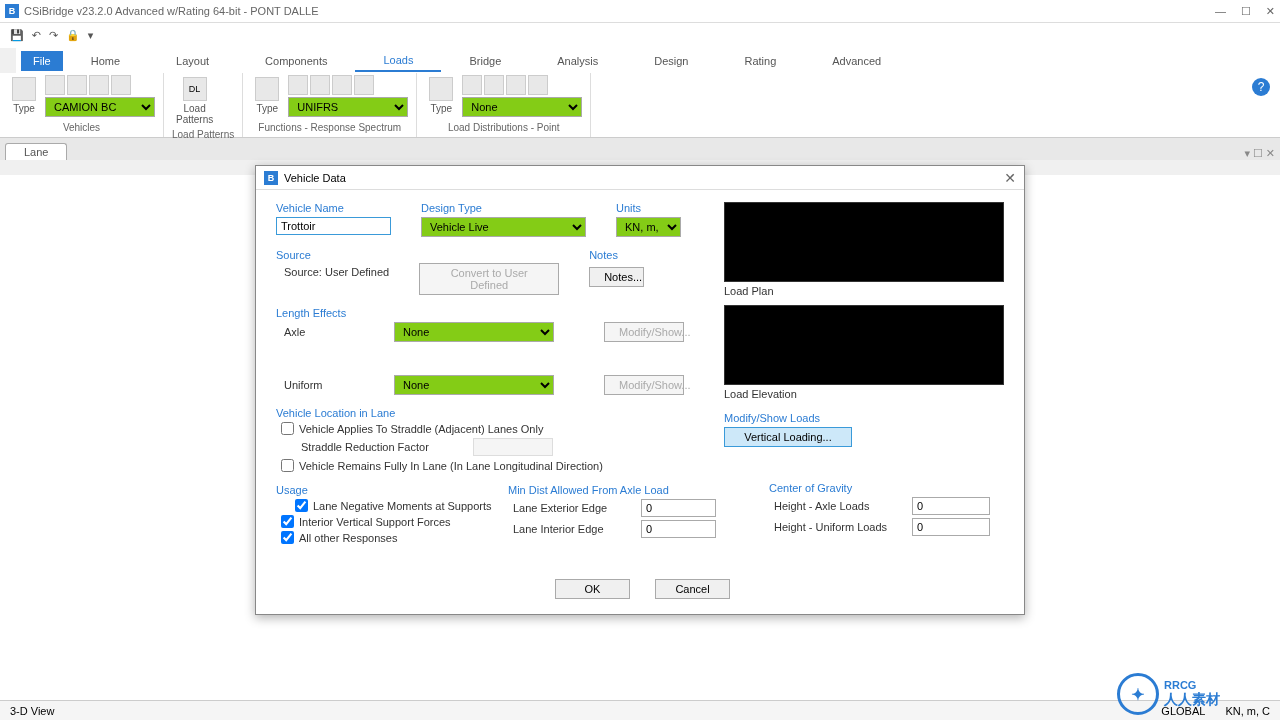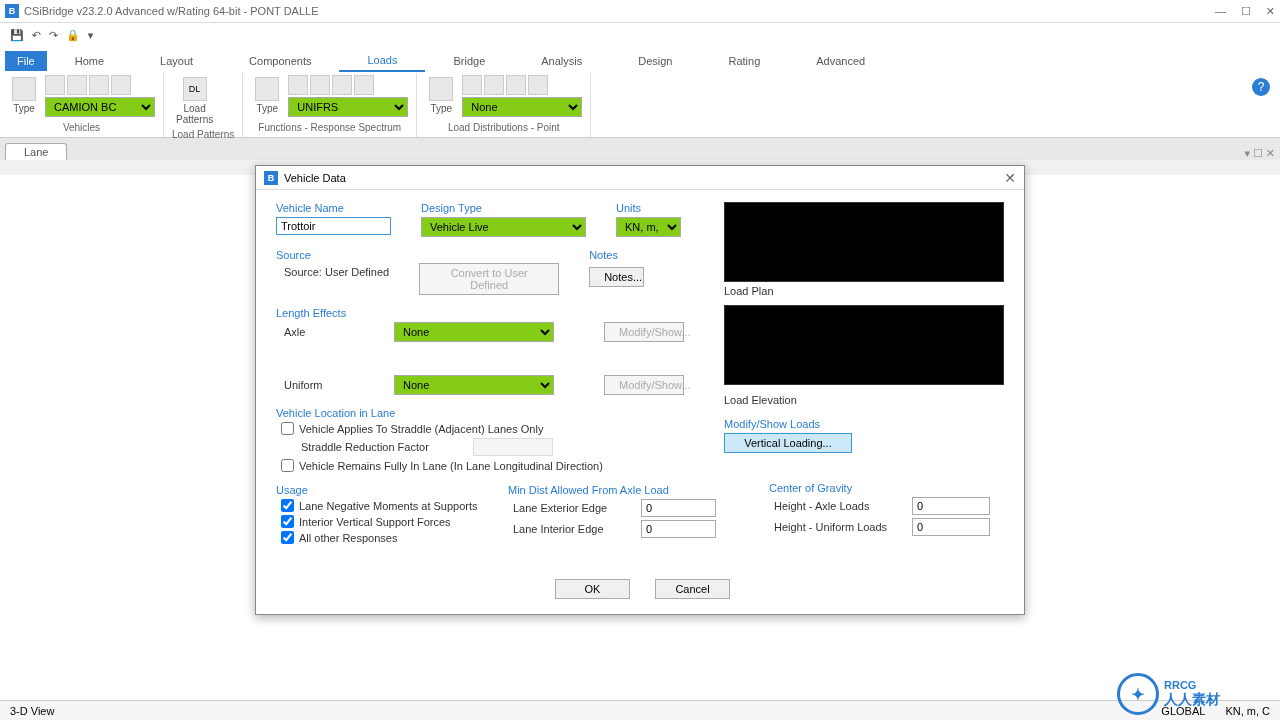--- a/index.html
+++ b/index.html
@@ -3,21 +3,21 @@
   <meta charset="utf-8">
   <style>
     * { margin: 0; padding: 0; box-sizing: border-box; font-family: 'Segoe UI', Tahoma, sans-serif; font-size: 11px; }
     body { background: #f0f0f0; width: 1280px; height: 720px; overflow: hidden; position: relative; }
     .titlebar { background: #fff; height: 23px; display: flex; align-items: center; padding: 0 5px; border-bottom: 1px solid #ddd; }
     .titlebar .icon { width: 14px; height: 14px; background: #2b7cd3; margin-right: 5px; display: flex; align-items: center; justify-content: center; color: #fff; font-size: 9px; font-weight: bold; }
     .titlebar .title { color: #666; font-size: 11px; }
     .titlebar .controls { margin-left: auto; display: flex; gap: 15px; color: #666; }
     .qat { background: #fff; height: 25px; display: flex; align-items: center; padding: 0 10px; gap: 8px; }
     .qat span { color: #555; cursor: pointer; }
-    .menubar { background: #fff; height: 25px; display: flex; align-items: center; padding: 0 5px; }
+    .menubar { background: #fff; height: 25px; display: flex; align-items: center; padding: 0 5px; margin-left: 16px; }
     .menu-file { background: #2b7cd3; color: #fff; padding: 4px 12px; }
     .menu-item { padding: 4px 28px; color: #555; cursor: pointer; }
     .menu-item.active { color: #2b7cd3; border-bottom: 2px solid #2b7cd3; }
     .ribbon { background: #fff; height: 65px; display: flex; border-bottom: 1px solid #ccc; }
     .ribbon-group { border-right: 1px solid #ddd; padding: 2px 8px; display: flex; flex-direction: column; }
     .ribbon-group-content { display: flex; gap: 5px; flex: 1; align-items: flex-start; }
     .ribbon-group-label { text-align: center; color: #666; font-size: 10px; padding: 2px 0; }
     .ribbon-btn { display: flex; flex-direction: column; align-items: center; padding: 2px 4px; cursor: pointer; }
     .ribbon-btn .ic { width: 24px; height: 24px; background: #e8e8e8; border: 1px solid #ccc; margin-bottom: 2px; }
     .ribbon-btn .lbl { font-size: 10px; color: #555; }
@@ -244,21 +244,21 @@
         </div>
         <div class="checkbox" style="margin-left:5px;">
           <input type="checkbox" style="">
           <span class="field-label">Vehicle Remains Fully In Lane (In Lane Longitudinal Direction)</span>
         </div>
       </div>
 
       <div style="display:flex;margin-top:12px;gap:15px;">
         <div style="width:230px;">
           <div class="section-label">Usage</div>
-          <div class="checkbox" style="margin-left:5px;">
+          <div class="checkbox" style="margin-left:19px;">
               <input type="checkbox" checked="" style="">
               <span class="field-label">Lane Negative Moments at Supports</span>
             </div>
           <div class="checkbox" style="margin-left:5px;">
               <input type="checkbox" checked="" style="">
               <span class="field-label">Interior Vertical Support Forces</span>
             </div>
           <div class="checkbox" style="margin-left:5px;">
               <input type="checkbox" checked="" style="">
               <span class="field-label">All other Responses</span>
@@ -275,21 +275,21 @@
               <input type="text" style="width: 75px;" value="0">
             </div>
         </div>
       </div>
     </div>
 
     <div class="col-right">
       <div class="preview" style="width:280px;height:80px;"></div>
       <div class="field-label" style="margin-top:3px;">Load Plan</div>
       <div class="preview" style="width:280px;height:80px;margin-top:8px;"></div>
-      <div class="field-label" style="margin-top:9px;">Load Elevation</div>
+      <div class="field-label" style="margin-top:3px;">Load Elevation</div>
 
       <div class="section-label" style="margin-top:12px;">Modify/Show Loads</div>
       <div style="display:flex;gap:12px;margin-top:3px;">
         <button class="btn hl" style="width:128px;">Vertical Loading...</button>
       </div>
 
       <div style="position:absolute;top:280px;left:45px;width:230px;">
         <div class="section-label">Center of Gravity</div>
         <div class="row" style="gap:8px;">
             <span class="field-label" style="width:130px;margin-left:5px;">Height - Axle Loads</span>

